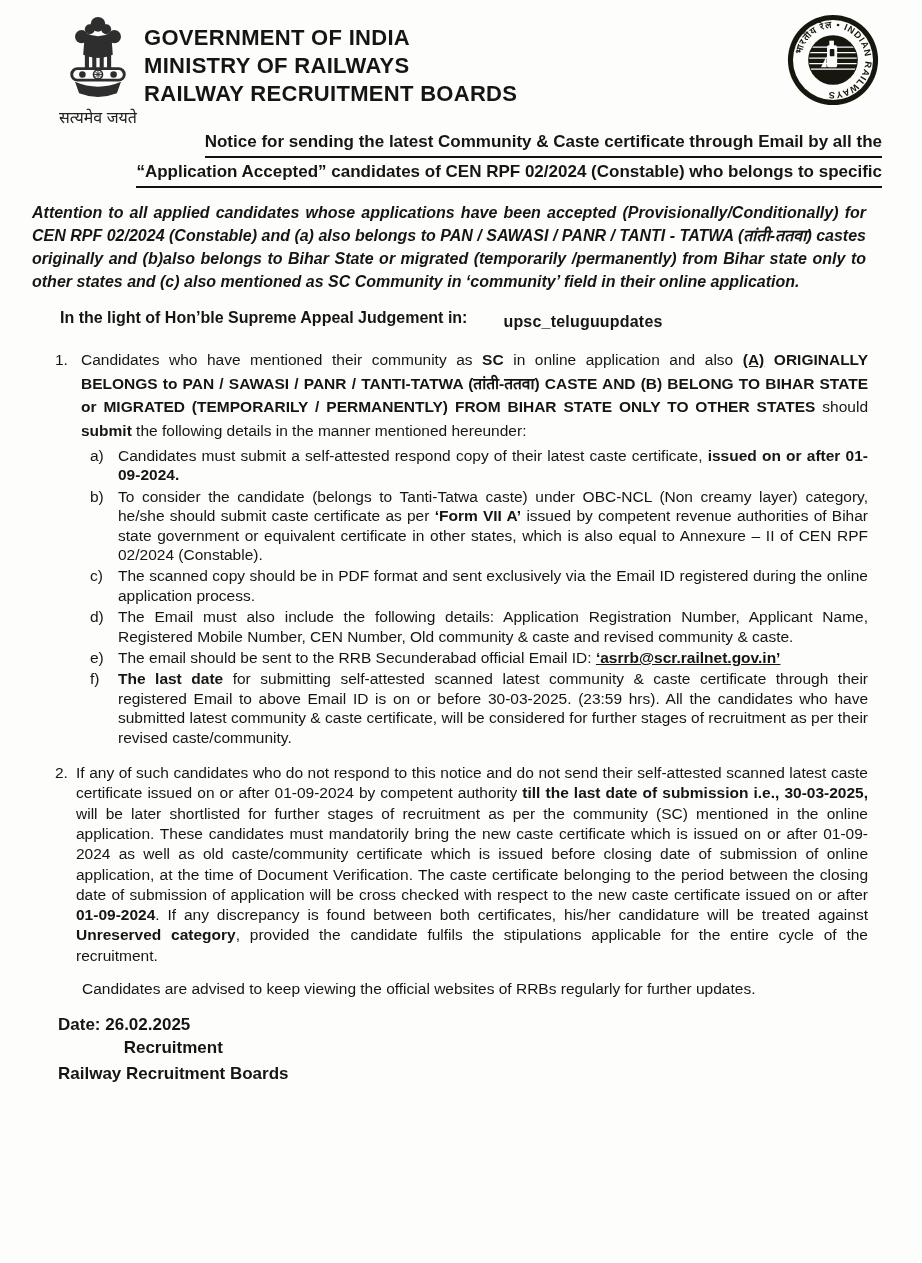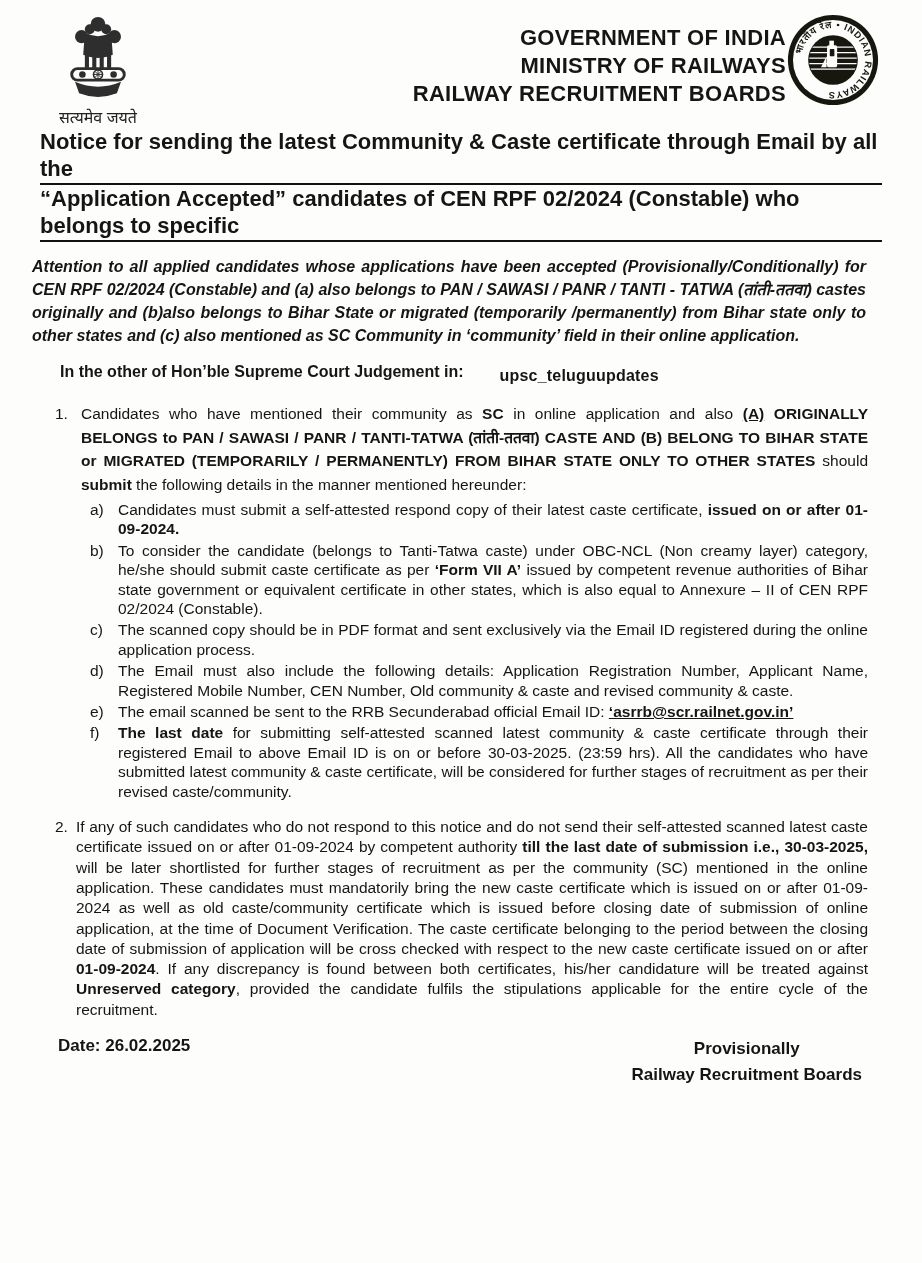--- a/index.html
+++ b/index.html
@@ -8,25 +8,25 @@
     font-family:"Liberation Sans","DejaVu Sans",sans-serif;
     overflow:hidden;position:relative;box-sizing:border-box;
   }
   .b{font-weight:bold}
   .u{text-decoration:underline}
 
   
   .letterhead{display:flex;align-items:flex-start;padding:12px 42px 0 52px;height:104px;}
   .emblem{width:92px;text-align:center;flex:none;}
   .emblem-caption{font-size:16px;margin-top:-2px;color:#222;}
-  .head-titles{flex:1;text-align:right;font-weight:bold;font-size:22px;line-height:28px;padding-top:12px;letter-spacing:.3px;}
+  .head-titles{flex:1;text-align:left;font-weight:bold;font-size:22px;line-height:28px;padding-top:12px;letter-spacing:.3px;}
   .rail-logo{width:94px;flex:none;text-align:center;padding-top:2px;}
 
   
-  .notice-title{margin-top:12px;text-align:left;font-weight:bold;font-size:22px;line-height:27px;padding:0 40px;}
+  .notice-title{margin-top:12px;text-align:right;font-weight:bold;font-size:17px;line-height:27px;padding:0 40px;}
   .notice-title .tline{display:inline-block;border-bottom:2.5px solid #111;padding-bottom:1px;}
 
   
   .attention{margin:13px 56px 0 32px;font-weight:bold;font-style:italic;font-size:16px;line-height:23px;text-align:justify;}
 
   
   .light-row{margin:16px 60px 0;display:flex;align-items:flex-start;font-weight:bold;font-size:16px;}
   .watermark{margin-left:36px;font-size:16px;margin-top:4px;letter-spacing:.2px;}
 
   
@@ -45,21 +45,21 @@
   
   .sublist{margin:4px 54px 0 90px;font-size:15.5px;}
   .subitem{display:flex;line-height:19.4px;margin-bottom:2px;}
   .sublabel{flex:none;width:28px;}
   .subbody{flex:1;text-align:justify;}
 
   
   .advisory{margin:13px 58px 0 82px;font-size:15.5px;line-height:20px;}
 
   
-  .docfooter{display:flex;justify-content:space-between;align-items:flex-start;margin:16px 60px 0 58px;font-weight:bold;font-size:17px;}
+  .docfooter{display:flex;justify-content:space-between;align-items:flex-start;margin:16px 60px 0 58px;font-weight:bold;font-size:17px;flex-direction:column;}
   .sign-block{text-align:center;line-height:26px;}
 </style>
 </head>
 <body>
 
 <div class="page">
 
   <div class="letterhead">
 
     <div class="emblem">
@@ -128,21 +128,21 @@
   </div>
 
   <div class="notice-title">
     <span class="tline">Notice for sending the latest Community &amp; Caste certificate through Email by all the</span><br>
     <span class="tline">“Application Accepted” candidates of CEN RPF 02/2024 (Constable) who belongs to specific</span><br>
   </div>
 
   <p class="attention">Attention to all applied candidates whose applications have been accepted (Provisionally/Conditionally) for CEN RPF 02/2024 (Constable) and (a) also belongs to PAN / SAWASI / PANR / TANTI - TATWA (तांती-ततवा) castes originally and (b)also belongs to Bihar State or migrated (temporarily /permanently) from Bihar state only to other states and (c) also mentioned as SC Community in ‘community’ field in their online application.</p>
 
   <div class="light-row">
-    <span>In the other of Hon’ble Supreme Court Judgement in:</span>
+    <span>In the light of Hon’ble Supreme Appeal Judgement in:</span>
     <span class="watermark">upsc_teluguupdates</span>
   </div>
 
 
   <div class="numbered item1">
     <span class="num">1.</span>
     <div class="ibody"><span>Candidates who have mentioned their community as </span><span class="b">SC</span><span> in online application and also </span><span class="b u">(A)</span><span> </span><span class="b">ORIGINALLY BELONGS to PAN / SAWASI / PANR / TANTI-TATWA (तांती-ततवा) CASTE AND (B) BELONG TO BIHAR STATE or MIGRATED (TEMPORARILY / PERMANENTLY) FROM BIHAR STATE ONLY TO OTHER STATES</span><span> should </span><span class="b">submit</span><span> the following details in the manner mentioned hereunder:</span></div>
   </div>
 
   <div class="sublist">
@@ -157,35 +157,36 @@
     <div class="subitem">
       <span class="sublabel">c)</span>
       <div class="subbody"><span>The scanned copy should be in PDF format and sent exclusively via the Email ID registered during the online application process.</span></div>
     </div>
     <div class="subitem">
       <span class="sublabel">d)</span>
       <div class="subbody"><span>The Email must also include the following details: Application Registration Number, Applicant Name, Registered Mobile Number, CEN Number, Old community &amp; caste and revised community &amp; caste.</span></div>
     </div>
     <div class="subitem">
       <span class="sublabel">e)</span>
-      <div class="subbody"><span>The email scanned be sent to the RRB Secunderabad official Email ID: </span><span class="b u">‘asrrb@scr.railnet.gov.in’</span></div>
+      <div class="subbody"><span>The email should be sent to the RRB Secunderabad official Email ID: </span><span class="b u">‘asrrb@scr.railnet.gov.in’</span></div>
     </div>
     <div class="subitem">
       <span class="sublabel">f)</span>
       <div class="subbody"><span class="b">The last date</span><span> for submitting self-attested scanned latest community &amp; caste certificate through their registered Email to above Email ID is on or before 30-03-2025. (23:59 hrs). All the candidates who have submitted latest community &amp; caste certificate, will be considered for further stages of recruitment as per their revised caste/community.</span></div>
     </div>
   </div>
 
   <div class="numbered item2">
     <span class="num">2.</span>
     <div class="ibody"><span>If any of such candidates who do not respond to this notice and do not send their self-attested scanned latest caste certificate issued on or after 01-09-2024 by competent authority </span><span class="b">till the last date of submission i.e., 30-03-2025,</span><span> will be later shortlisted for further stages of recruitment as per the community (SC) mentioned in the online application. These candidates must mandatorily bring the new caste certificate which is issued on or after 01-09-2024 as well as old caste/community certificate which is issued before closing date of submission of online application, at the time of Document Verification. The caste certificate belonging to the period between the closing date of submission of application will be cross checked with respect to the new caste certificate issued on or after </span><span class="b">01-09-2024</span><span>. If any discrepancy is found between both certificates, his/her candidature will be treated against </span><span class="b">Unreserved category</span><span>, provided the candidate fulfils the stipulations applicable for the entire cycle of the recruitment.</span></div>
   </div>
 
+  <p class="advisory">Candidates are advised to keep viewing the official websites of RRBs regularly for further updates.</p>
 
   <div class="docfooter">
     <span>Date: 26.02.2025</span>
     <span class="sign-block">
-      <span>Provisionally</span><br>
+      <span>Recruitment</span><br>
       <span>Railway Recruitment Boards</span>
     </span>
   </div>
 
 </div>
 
 </body></html>

